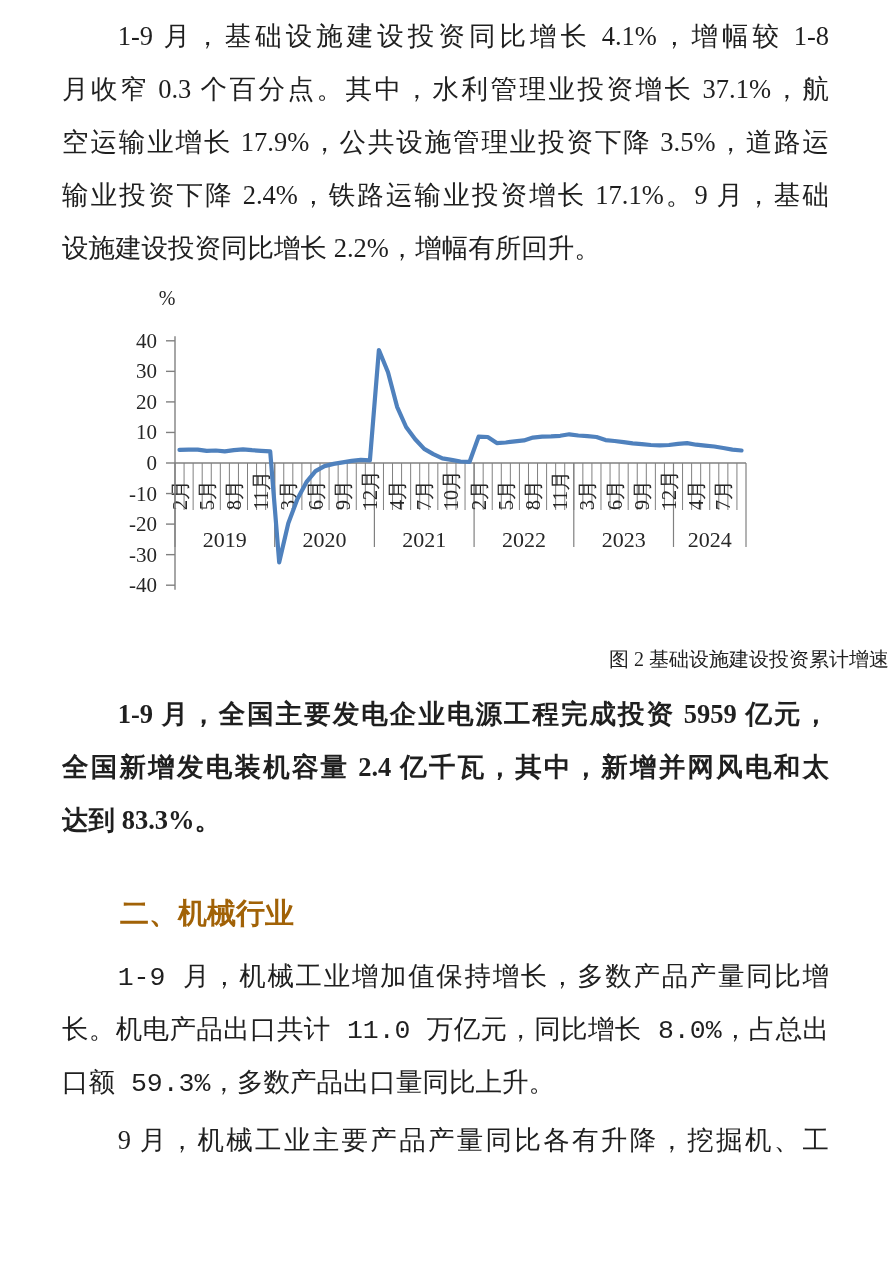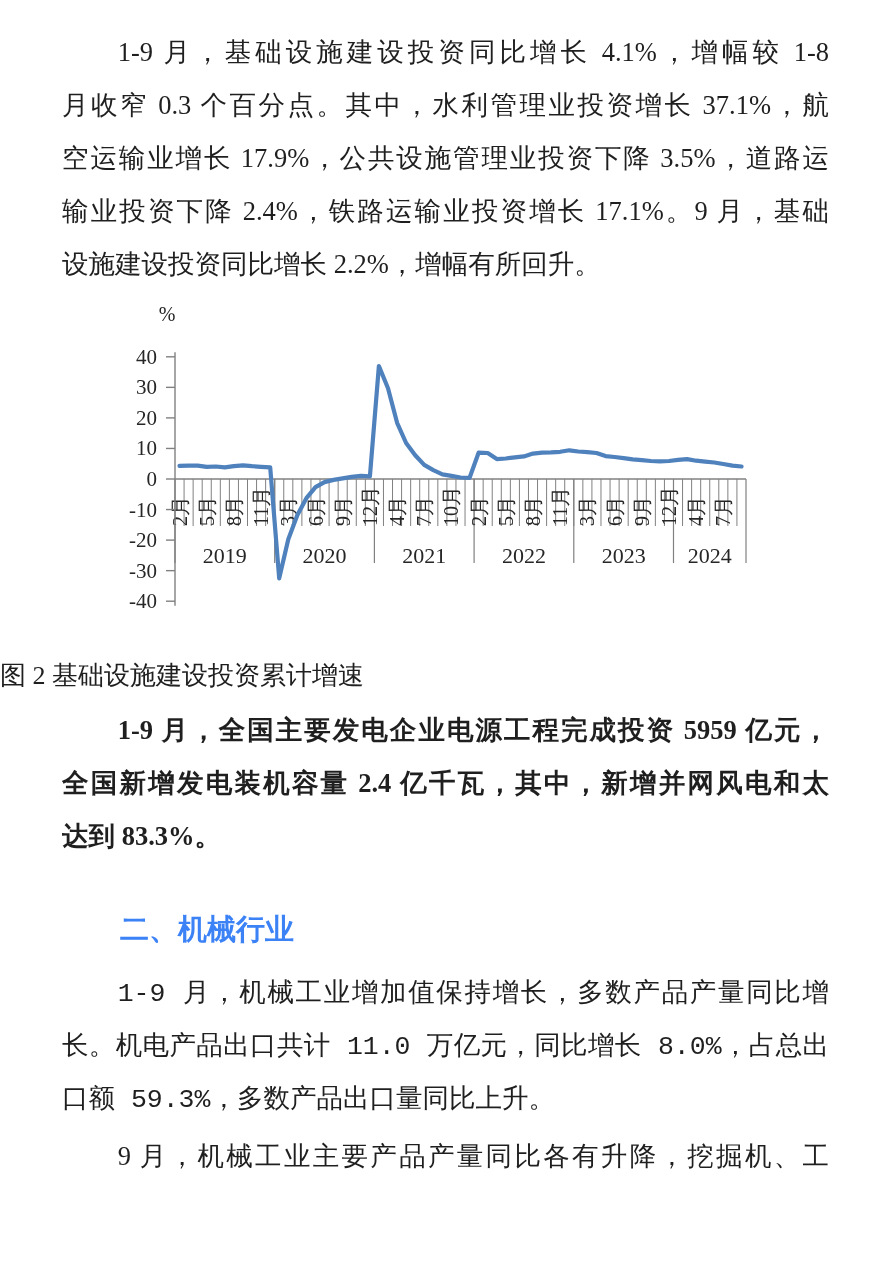--- a/index.html
+++ b/index.html
@@ -3,42 +3,41 @@
 <meta charset="utf-8">
 <style>
   html,body{margin:0;padding:0;background:#ffffff;}
   body{width:889px;height:1268px;overflow:hidden;}
   .page{
     width:889px;height:1128px;box-sizing:border-box;
     padding-top:10px;
     background:#ffffff;
     font-family:"Liberation Serif","DejaVu Serif",serif;
     color:#1f1f1f;
-    margin-top:16px;
   }
   .body-text{padding:0 60px 0 62px;}
   .para{margin:0;}
   .line{
     font-size:26.5px;line-height:53px;height:53px;overflow:hidden;
     text-align:justify;text-align-last:justify;
   }
   .line.plain{text-align-last:left;}
   .line.indent{text-indent:2.1em;}
   .p2{margin-top:12px;font-weight:bold;}
   .p3{margin-top:19px;font-family:Liberation Mono, monospace;}
   .p4{margin-top:3px;}
   .chart-figure{margin:12px 0 0 -62px;width:889px;}
   .chart-figure svg{display:block;}
   .caption{
-    text-align:left;font-size:26px;line-height:33px;
+    text-align:right;font-size:20px;line-height:33px;
     margin-top:26px;color:#1f1f1f;
   }
   .heading{
     font-family:"Liberation Sans","DejaVu Sans",sans-serif;
-    font-size:29px;font-weight:bold;color:#3b82f6;
+    font-size:29px;font-weight:bold;color:#a16207;
     line-height:40px;margin:46px 0 0 0;padding-left:2em;
   }
 </style>
 </head>
 <body>
 
 <div class="page">
   <div class="body-text">
 
     <div class="para p1">

